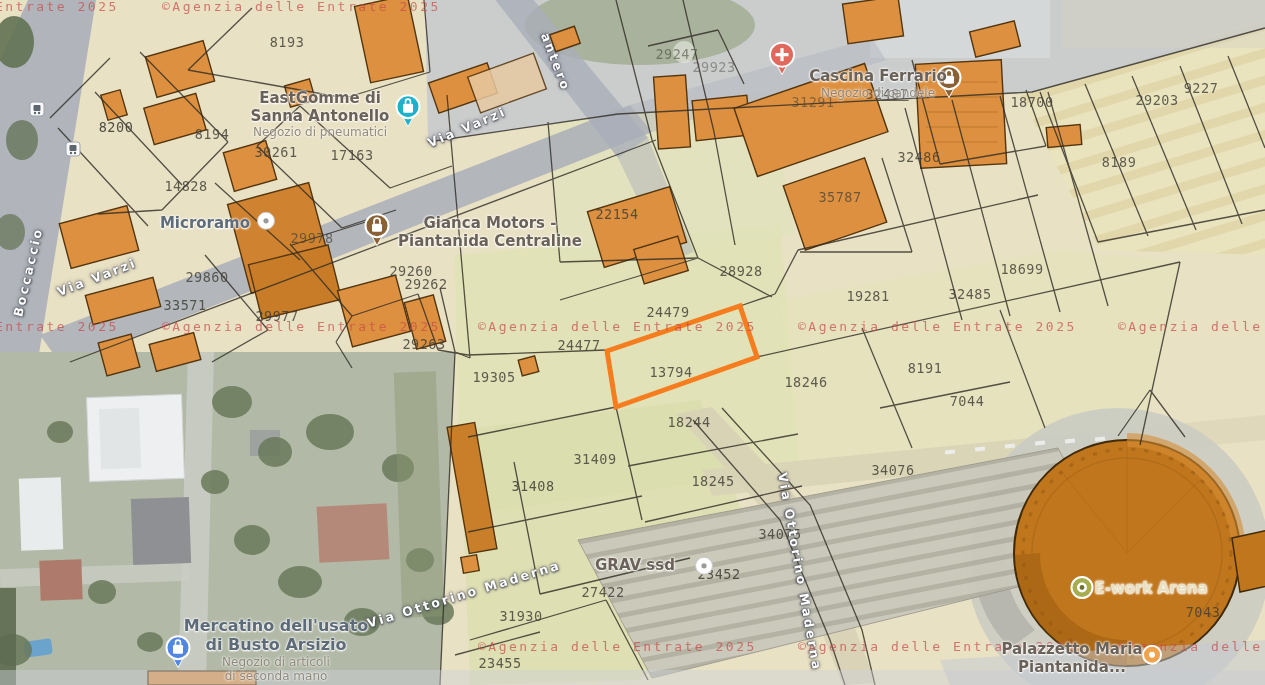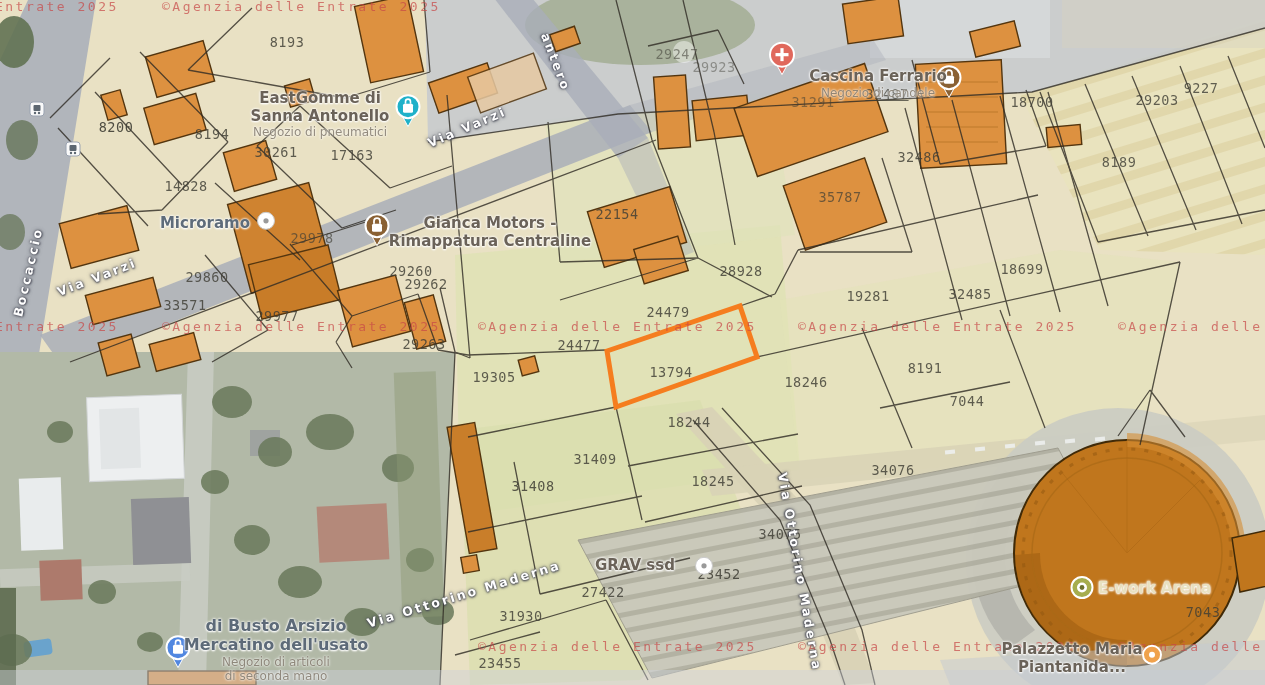--- a/index.html
+++ b/index.html
@@ -294,21 +294,21 @@
       <div class="pin" style="left: 377px; top: 231px;">
         <svg width="30" height="37">
           <polygon points="15,35 8.5,23 21.5,23" fill="#8a6134" stroke="#fff" stroke-width="1"></polygon>
           <circle cx="15" cy="15" r="11.5" fill="#8a6134" stroke="#fff" stroke-width="2"></circle>
           <rect x="10" y="13" width="10" height="8" rx="1.5" fill="#fff"></rect>
           <path d="M12,13 v-2.5 a3,3 0 0 1 6,0 V13" stroke="#fff" stroke-width="1.8" fill="none"></path>
         </svg>
       </div>
       <div class="poi" style="left: 490px; top: 233px;">
         <span class="t" style="color: rgb(106, 98, 88);">Gianca Motors -</span>
-        <span class="t" style="color: rgb(106, 98, 88);">Rimappatura Centraline</span>
+        <span class="t" style="color: rgb(106, 98, 88);">Piantanida Centraline</span>
       </div>
       <div class="pin" style="left: 949px; top: 83px;">
         <svg width="30" height="37">
           <polygon points="15,35 8.5,23 21.5,23" fill="#8a6134" stroke="#fff" stroke-width="1"></polygon>
           <circle cx="15" cy="15" r="11.5" fill="#8a6134" stroke="#fff" stroke-width="2"></circle>
           <rect x="10" y="13" width="10" height="8" rx="1.5" fill="#fff"></rect>
           <path d="M12,13 v-2.5 a3,3 0 0 1 6,0 V13" stroke="#fff" stroke-width="1.8" fill="none"></path>
         </svg>
       </div>
       <div class="poi" style="left: 878px; top: 84px;">
@@ -325,42 +325,42 @@
       </div>
       <div class="pin" style="left: 178px; top: 653px;">
         <svg width="30" height="37">
           <polygon points="15,35 8.5,23 21.5,23" fill="#5187e0" stroke="#fff" stroke-width="1"></polygon>
           <circle cx="15" cy="15" r="11.5" fill="#5187e0" stroke="#fff" stroke-width="2"></circle>
           <rect x="10" y="12" width="10" height="9" rx="1.5" fill="#fff"></rect>
           <path d="M12.5,12 v-2 a2.5,2.5 0 0 1 5,0 v2" stroke="#fff" stroke-width="1.6" fill="none"></path>
         </svg>
       </div>
       <div class="poi" style="left: 276px; top: 650px;">
+        <span class="t" style="color: rgb(93, 106, 120); font-size: 16px;">Mercatino dell'usato</span>
         <span class="t" style="color: rgb(93, 106, 120); font-size: 16px;">di Busto Arsizio</span>
-        <span class="t" style="color: rgb(93, 106, 120); font-size: 16px;">Mercatino dell'usato</span>
         <span class="s" style="color: rgb(140, 132, 120);">Negozio di articoli</span>
         <span class="s" style="color: rgb(140, 132, 120);">di seconda mano</span>
       </div>
       <div class="pin" style="left: 704px; top: 567px;">
         <svg width="24" height="24">
           <circle cx="12" cy="12" r="8.5" fill="#fff" stroke="#c9c9c9" stroke-width="1"></circle>
           <circle cx="12" cy="12" r="2.6" fill="#9a9a9a"></circle>
         </svg>
       </div>
       <div class="poi" style="left: 635px; top: 566px;">
         <span class="t" style="color: rgb(106, 98, 88);">GRAV ssd</span>
       </div>
       <div class="pin" style="left: 1082px; top: 589px;">
         <svg width="30" height="30">
           <circle cx="15" cy="15" r="10.5" fill="#a6ad4e" stroke="#fff" stroke-width="2"></circle>
           <circle cx="15" cy="15" r="5" fill="#fff"></circle>
           <circle cx="15" cy="15" r="2.4" fill="#6d722f"></circle>
         </svg>
       </div>
-      <div class="poi" style="left: 1151px; top: 589px; padding-left: 7px;">
+      <div class="poi" style="left: 1151px; top: 589px;">
         <span class="t" style="color: rgb(232, 224, 192);">E-work Arena</span>
       </div>
       <div class="pin" style="left: 1152px; top: 656px;">
         <svg width="26" height="26">
           <circle cx="13" cy="13" r="9" fill="#f0a24c" stroke="#fff" stroke-width="2"></circle>
           <circle cx="13" cy="13" r="3" fill="#fff"></circle>
         </svg>
       </div>
       <div class="poi" style="left: 1072px; top: 659px;">
         <span class="t" style="color: rgb(106, 98, 88);">Palazzetto Maria</span>

